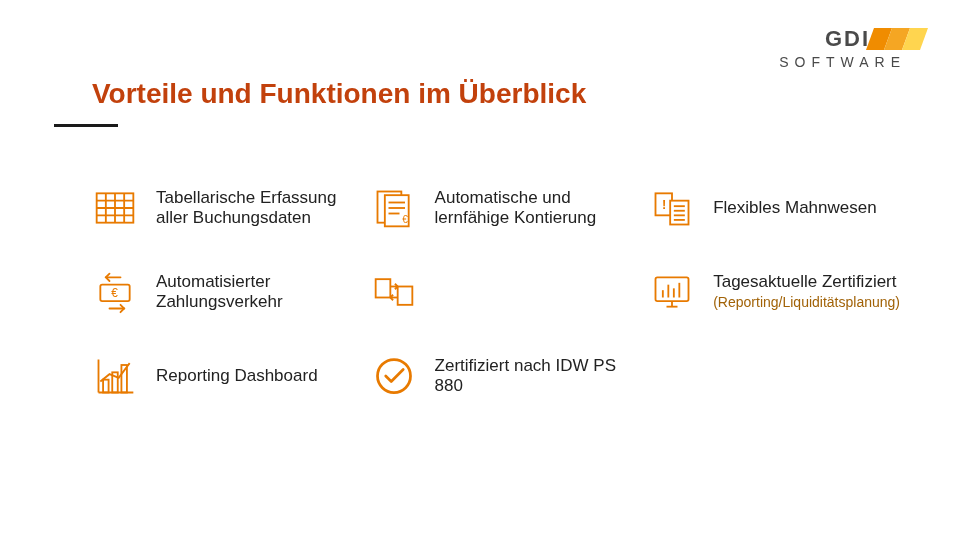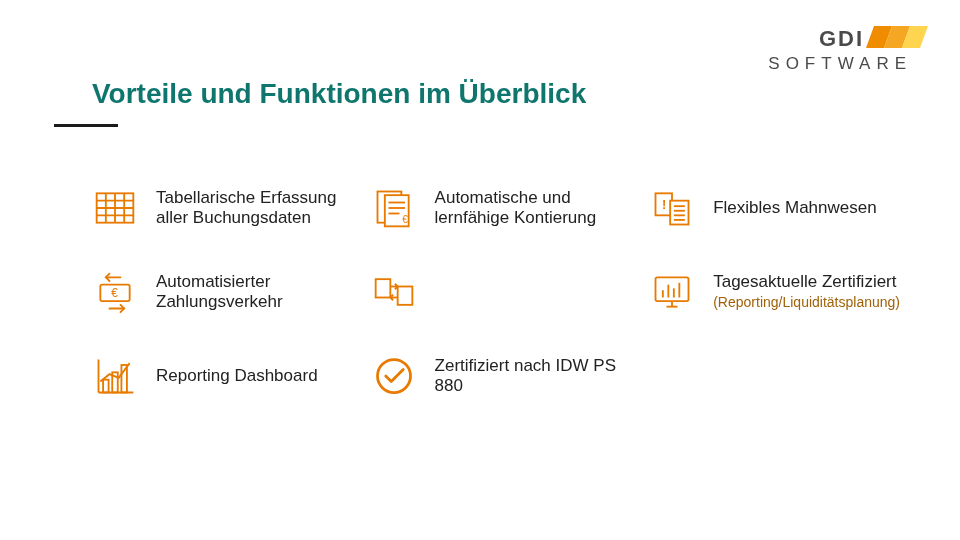--- a/index.html
+++ b/index.html
@@ -1,26 +1,26 @@
 <!DOCTYPE html>
 <html><head>
 <meta charset="utf-8">
 <style>
 html,body{margin:0;padding:0;width:960px;height:540px;background:#fff;font-family:"Segoe UI",Tahoma,sans-serif;color:#222;overflow:hidden}
 .slide{position:relative;width:960px;height:540px}
 .logo{position:absolute;top:26px;right:36px;display:flex;flex-direction:column;align-items:flex-end;gap:2px}
-.logo-row{display:flex;align-items:flex-start;gap:6px}
+.logo-row{display:flex;align-items:center;gap:0}
 .logo-text{font-weight:800;font-size:22px;letter-spacing:2px;color:#4a4a4a}
 .logo-bars{display:flex;gap:0}
 .logo-bar{width:18px;height:22px;transform:skewX(-20deg)}
 .bar1{background:#f08c00}
 .bar2{background:#f5a623}
 .bar3{background:#ffd54f}
-.logo-sub{font-size:17px;letter-spacing:6px;color:#4a4a4a;font-weight:400;margin-right:12px}
-.title{position:absolute;top:78px;left:92px;font-size:28px;font-weight:700;color:#0f766e}
+.logo-sub{font-size:14px;letter-spacing:6px;color:#4a4a4a;font-weight:400;margin-right:18px}
+.title{position:absolute;top:78px;left:92px;font-size:28px;font-weight:700;color:#c2410c}
 .accent{position:absolute;top:124px;left:54px;width:64px;height:3px;background:#1a1a1a}
 .grid{position:absolute;top:180px;left:92px;right:60px;display:grid;grid-template-columns:1fr 1fr 1fr;column-gap:30px;row-gap:28px}
 .item{display:flex;align-items:center;min-height:56px}
 .icon{flex:0 0 46px;height:46px;margin-right:18px;display:flex;align-items:center;justify-content:center}
 .icon svg{width:44px;height:44px}
 .label{font-size:17px;line-height:1.2;color:#222}
 .label .sub{font-size:14px;color:#a16207}
 </style>
 </head>
 <body>

